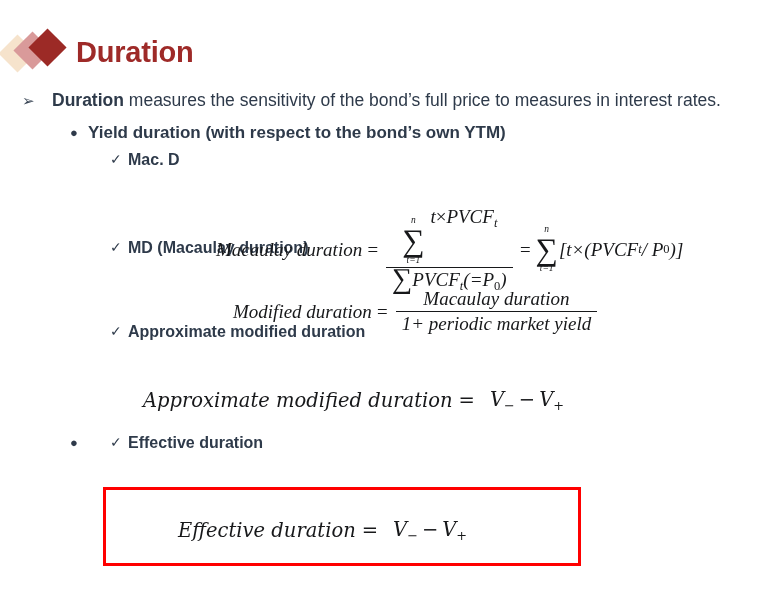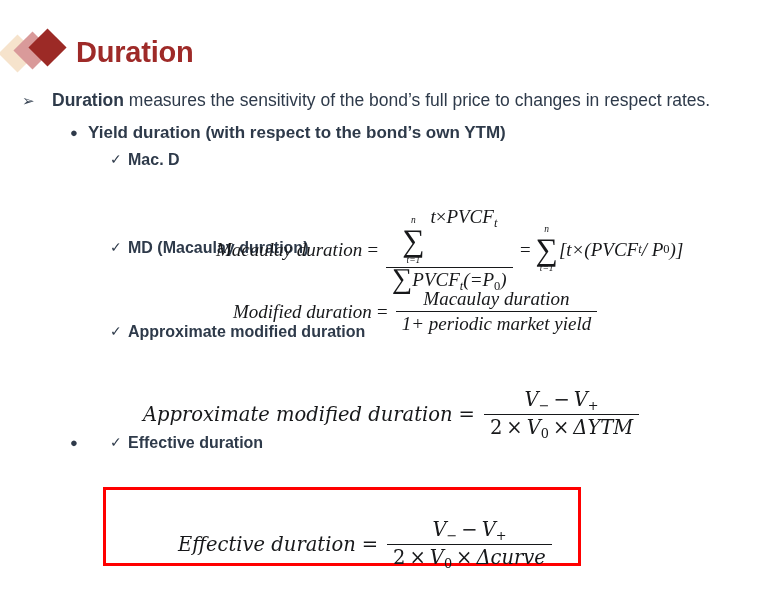--- a/index.html
+++ b/index.html
@@ -197,21 +197,21 @@
     <div class="diamond d2"></div>
     <div class="diamond d3"></div>
   </div>
   <div class="slide-title">Duration</div>
 </div>
 
 <div class="content">
 
   <div class="lvl1">
     <span class="marker">➢</span>
-    <b>Duration</b><span> measures the sensitivity of the bond’s full price to changes in respect rates.</span>
+    <b>Duration</b><span> measures the sensitivity of the bond’s full price to measures in interest rates.</span>
   </div>
 
   <div class="lvl2">
     <span class="marker">●</span>
     <span>Yield duration (with respect to the bond’s own YTM)</span>
   </div>
 
   <div class="lvl3">
     <span class="marker">✓</span>
     <span>Mac. D</span>
@@ -281,32 +281,26 @@
   </span>
 </div>
 
 <div class="math f-amd">
   <span>Approximate modified duration</span>
   <span style="margin:0 6px">=</span>
   <span class="frac">
     <span class="num">
       <span>V</span><span class="subn">−</span><span style="font-style:normal;margin:0 4px">−</span><span>V</span><span class="subn">+</span>
     </span>
-    <span class="den">
-      <span style="font-style:normal">2</span><span style="font-style:normal;margin:0 4px">×</span><span>V</span><span class="subn">0</span><span style="font-style:normal;margin:0 4px">×</span><span>ΔYTM</span>
-    </span>
   </span>
 </div>
 
 <div class="redbox"></div>
 
 <div class="math f-eff">
   <span>Effective duration</span>
   <span style="margin:0 6px">=</span>
   <span class="frac">
     <span class="num">
       <span>V</span><span class="subn">−</span><span style="font-style:normal;margin:0 4px">−</span><span>V</span><span class="subn">+</span>
     </span>
-    <span class="den">
-      <span style="font-style:normal">2</span><span style="font-style:normal;margin:0 4px">×</span><span>V</span><span class="subn">0</span><span style="font-style:normal;margin:0 4px">×</span><span>Δcurve</span>
-    </span>
   </span>
 </div>
 
 </body></html>

